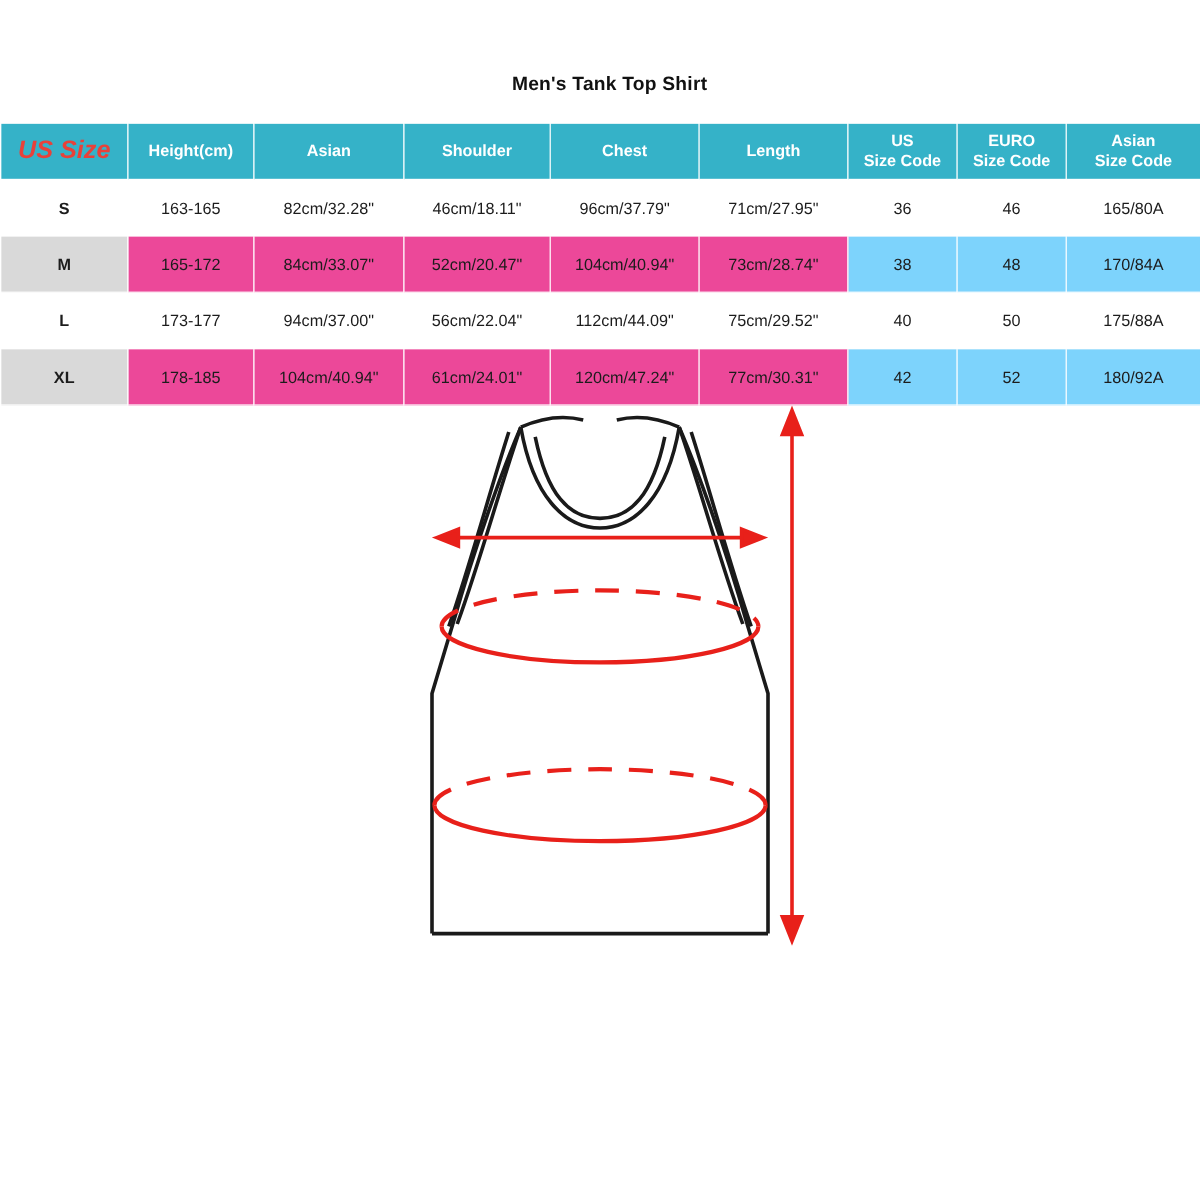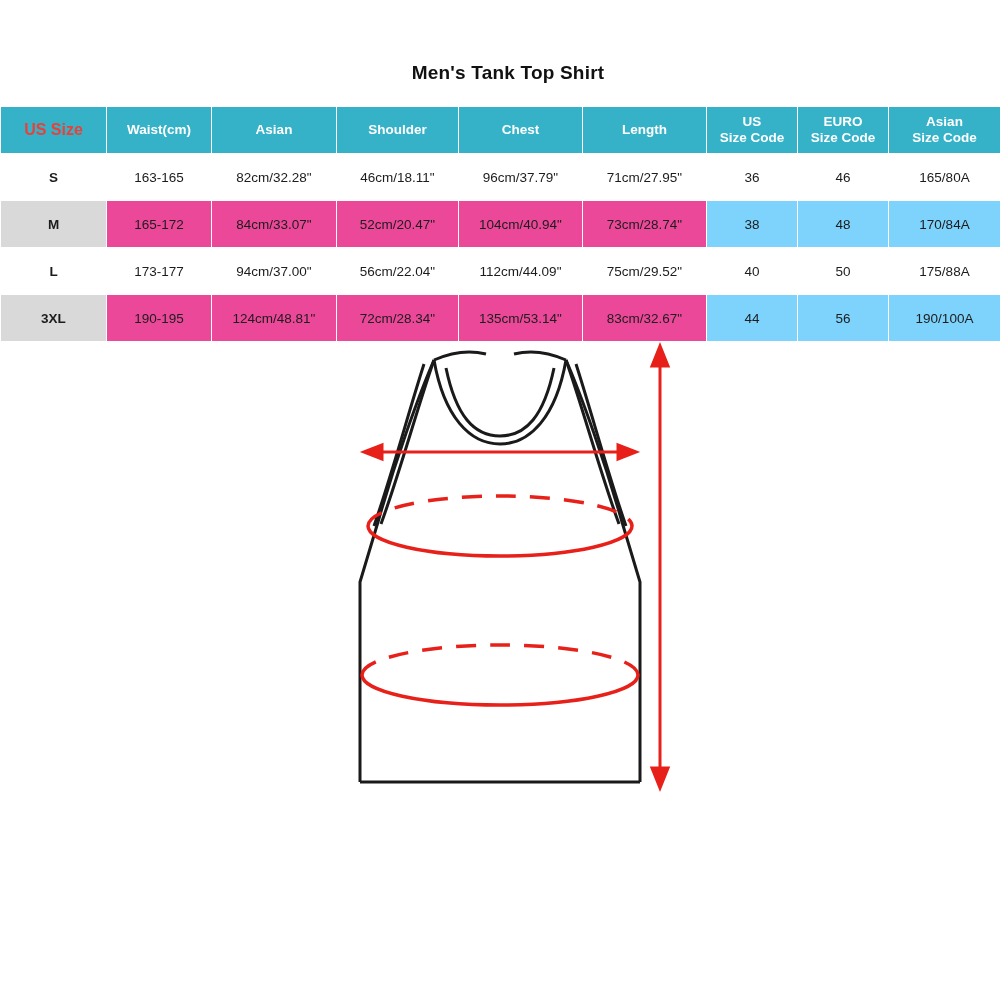--- a/index.html
+++ b/index.html
@@ -10,21 +10,21 @@
   body {
     width: 1000px;
     height: 1000px;
     font-family: "Liberation Sans", sans-serif;
     color: #1a1a1a;
     position: relative;
     overflow: hidden;
   }
   .page-title {
     text-align: center;
-    font-size: 19px;
+    font-size: 16px;
     font-weight: bold;
     color: #111111;
     padding-top: 62px;
     letter-spacing: 0.2px;
     padding-left: 16px;
   }
   table.size-table {
     border-collapse: collapse;
     width: 1000px;
     margin-top: 22px;
@@ -41,21 +41,22 @@
   thead th {
     background: #35b2c8;
     color: #ffffff;
     font-weight: bold;
     font-size: 14px;
     line-height: 1.15;
     height: 52px;
   }
   thead th.us-size-head {
     color: #e8413a;
-    font-size: 16px;
+    font-size: 21px;
+    font-style: italic;
   }
   thead th .sub {
     display: block;
   }
   tbody tr.odd td {
     background: #ffffff;
   }
   tbody tr.even td {
     background: #ec4899;
   }
@@ -109,21 +110,21 @@
       <col class="c-shoul">
     <col class="c-chest">
       <col class="c-length">
       <col class="c-us">
       <col class="c-euro">
       <col class="c-asian">
   </colgroup>
   <thead>
     <tr>
       <th class="us-size-head"><span>US Size</span></th>
-      <th><span>Waist(cm)</span></th>
+      <th><span>Height(cm)</span></th>
       <th><span>Asian</span></th>
       <th><span>Shoulder</span></th>
       <th><span>Chest</span></th>
       <th><span>Length</span></th>
       <th>
         <span>US</span>
         <span class="sub">Size Code</span>
       </th>
       <th>
         <span>EURO</span>
@@ -163,29 +164,29 @@
       <td>173-177</td>
       <td>94cm/37.00"</td>
       <td>56cm/22.04"</td>
       <td>112cm/44.09"</td>
       <td>75cm/29.52"</td>
       <td class="code-col">40</td>
       <td class="code-col">50</td>
       <td class="code-col">175/88A</td>
     </tr>
     <tr class="even">
-      <td class="size-col">3XL</td>
-      <td>190-195</td>
-      <td>124cm/48.81"</td>
-      <td>72cm/28.34"</td>
-      <td>135cm/53.14"</td>
-      <td>83cm/32.67"</td>
-      <td class="code-col">44</td>
-      <td class="code-col">56</td>
-      <td class="code-col">190/100A</td>
+      <td class="size-col">XL</td>
+      <td>178-185</td>
+      <td>104cm/40.94"</td>
+      <td>61cm/24.01"</td>
+      <td>120cm/47.24"</td>
+      <td>77cm/30.31"</td>
+      <td class="code-col">42</td>
+      <td class="code-col">52</td>
+      <td class="code-col">180/92A</td>
     </tr>
   </tbody>
 </table>
 
 <div class="diagram-wrap">
   <svg width="1000" height="520" viewBox="0 0 1000 520" xmlns="http://www.w3.org/2000/svg">
     <g fill="none" stroke="#1a1a1a" stroke-width="3">
 
       <path d="M434 18 C 418 55, 395 120, 378 180 L 360 240 L 360 440"></path>
 

